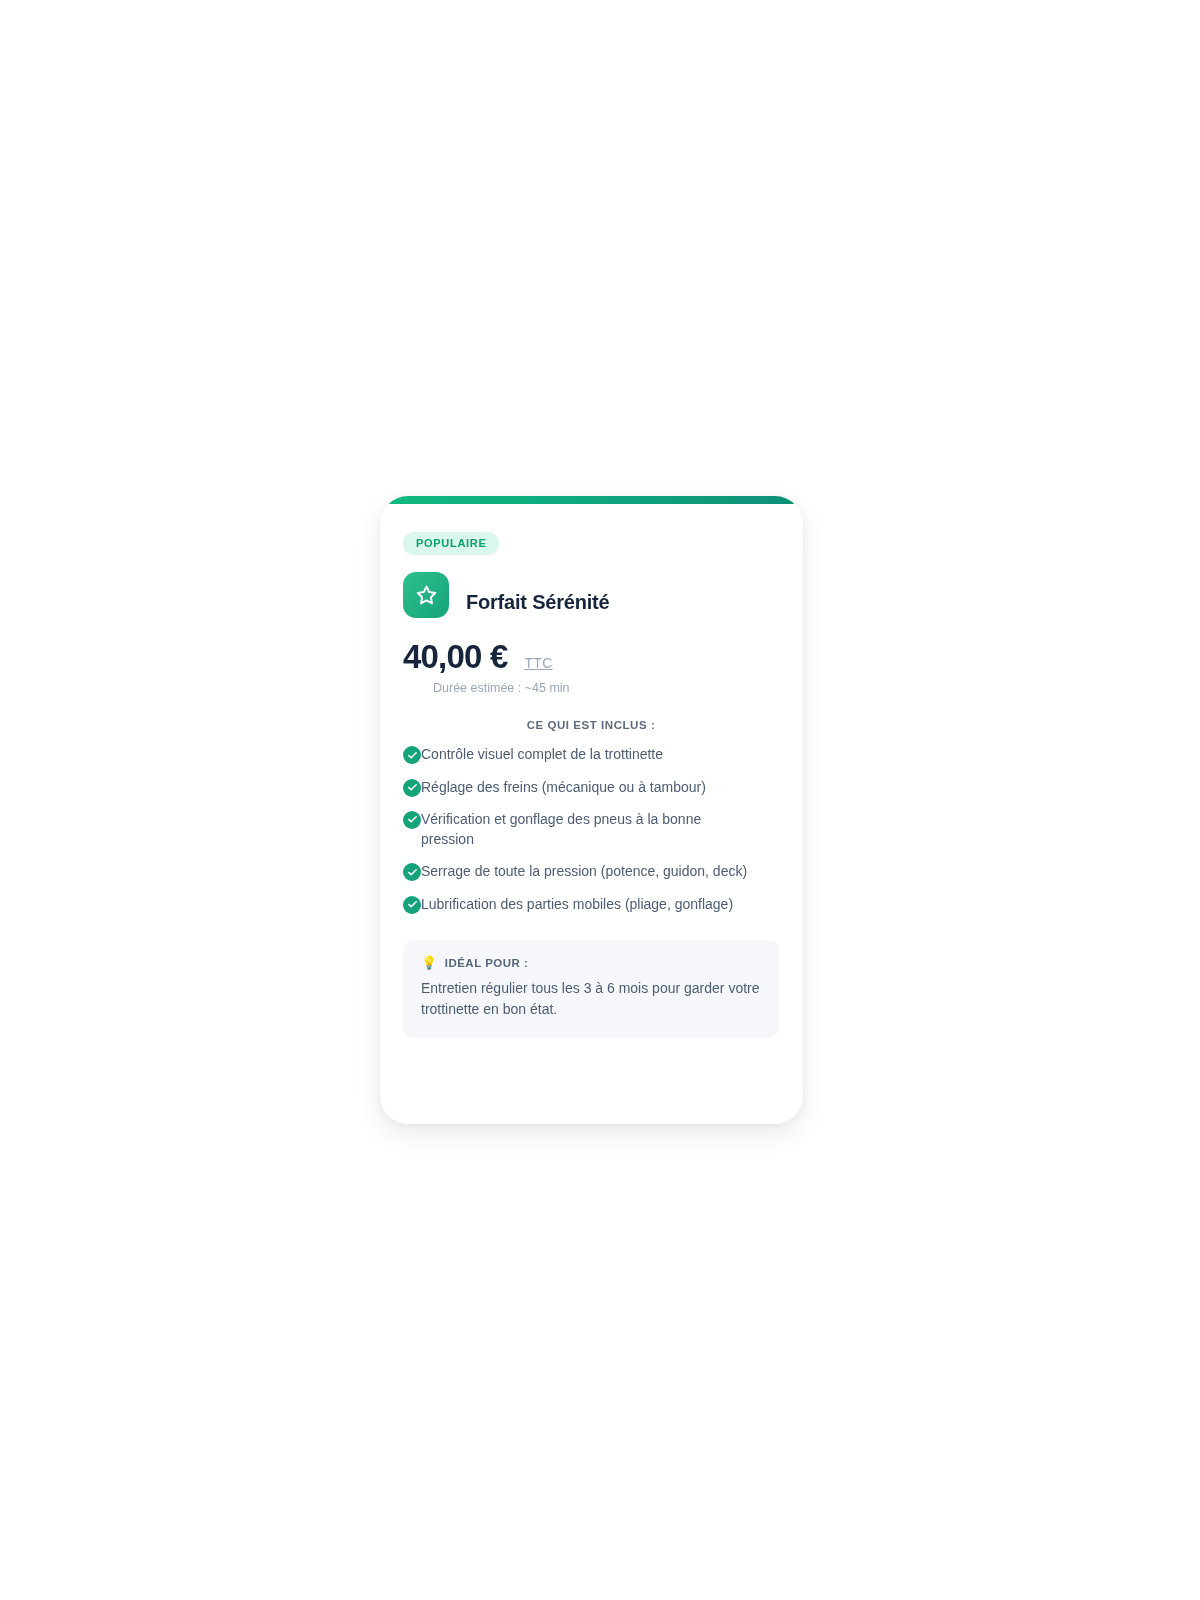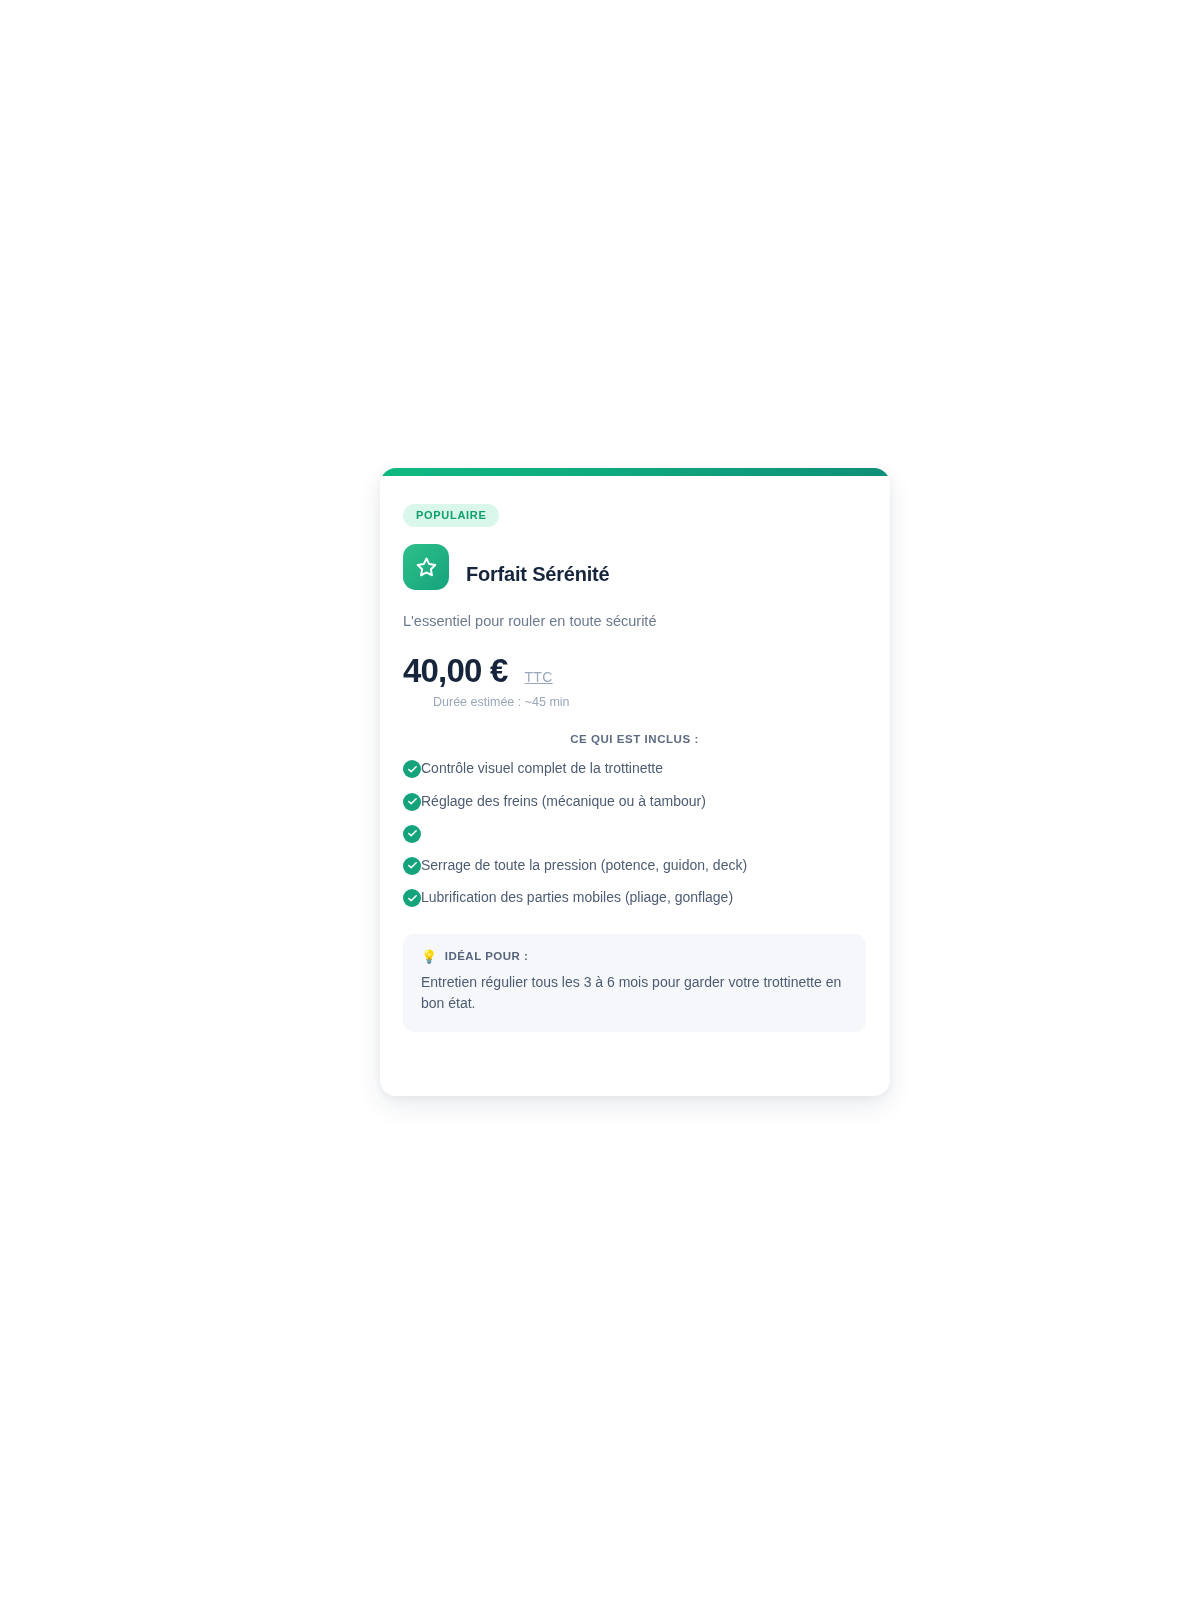--- a/index.html
+++ b/index.html
@@ -21,25 +21,25 @@
     left: 0;
     top: 0;
     width: 1200px;
     height: 1600px;
   }
 
   
   .pricing-card {
     position: absolute;
     left: 380px;
-    top: 468px;
-    width: 510px;
+    top: 496px;
+    width: 423px;
     height: 628px;
     background: #ffffff;
-    border-radius: 16px;
+    border-radius: 28px;
     box-shadow: 0 10px 26px rgba(24, 39, 75, 0.09),
                 0 2px 8px rgba(24, 39, 75, 0.05);
     overflow: hidden;
     box-sizing: border-box;
   }
 
   .card-accent-bar {
     position: absolute;
     left: 0;
     top: 0;
@@ -224,21 +224,20 @@
 
       <div class="title-row">
         <span class="plan-icon">
           <svg width="25" height="25" viewBox="0 0 24 24" fill="none" stroke="#ffffff" stroke-width="1.9" stroke-linecap="round" stroke-linejoin="round">
             <path d="M12 3.4l2.6 5.3 5.85.85-4.23 4.12 1 5.83L12 16.75l-5.22 2.75 1-5.83L3.55 9.55l5.85-.85z"></path>
           </svg>
         </span>
         <span class="plan-title">Forfait Sérénité</span>
       </div>
 
-      <div class="plan-subtitle">L'essentiel pour rouler en toute sécurité</div>
 
       <div class="price-row">
         <span class="price-amount">40,00 €</span>
         <span class="price-suffix">TTC</span>
       </div>
 
       <div class="price-duration">Durée estimée : ~45 min</div>
 
       <div class="features-heading">CE QUI EST INCLUS :</div>
 
@@ -258,20 +257,21 @@
             </svg>
           </span>
           <span class="feature-text">Réglage des freins (mécanique ou à tambour)</span>
         </li>
         <li class="feature-item">
           <span class="check-icon">
             <svg width="11" height="11" viewBox="0 0 24 24" fill="none" stroke="#ffffff" stroke-width="3.4" stroke-linecap="round" stroke-linejoin="round">
               <path d="M20 6L9 17l-5-5"></path>
             </svg>
           </span>
+          <span class="feature-text">Vérification et gonflage des pneus à la bonne pression</span>
         </li>
         <li class="feature-item">
           <span class="check-icon">
             <svg width="11" height="11" viewBox="0 0 24 24" fill="none" stroke="#ffffff" stroke-width="3.4" stroke-linecap="round" stroke-linejoin="round">
               <path d="M20 6L9 17l-5-5"></path>
             </svg>
           </span>
           <span class="feature-text">Serrage de toute la pression (potence, guidon, deck)</span>
         </li>
         <li class="feature-item">

